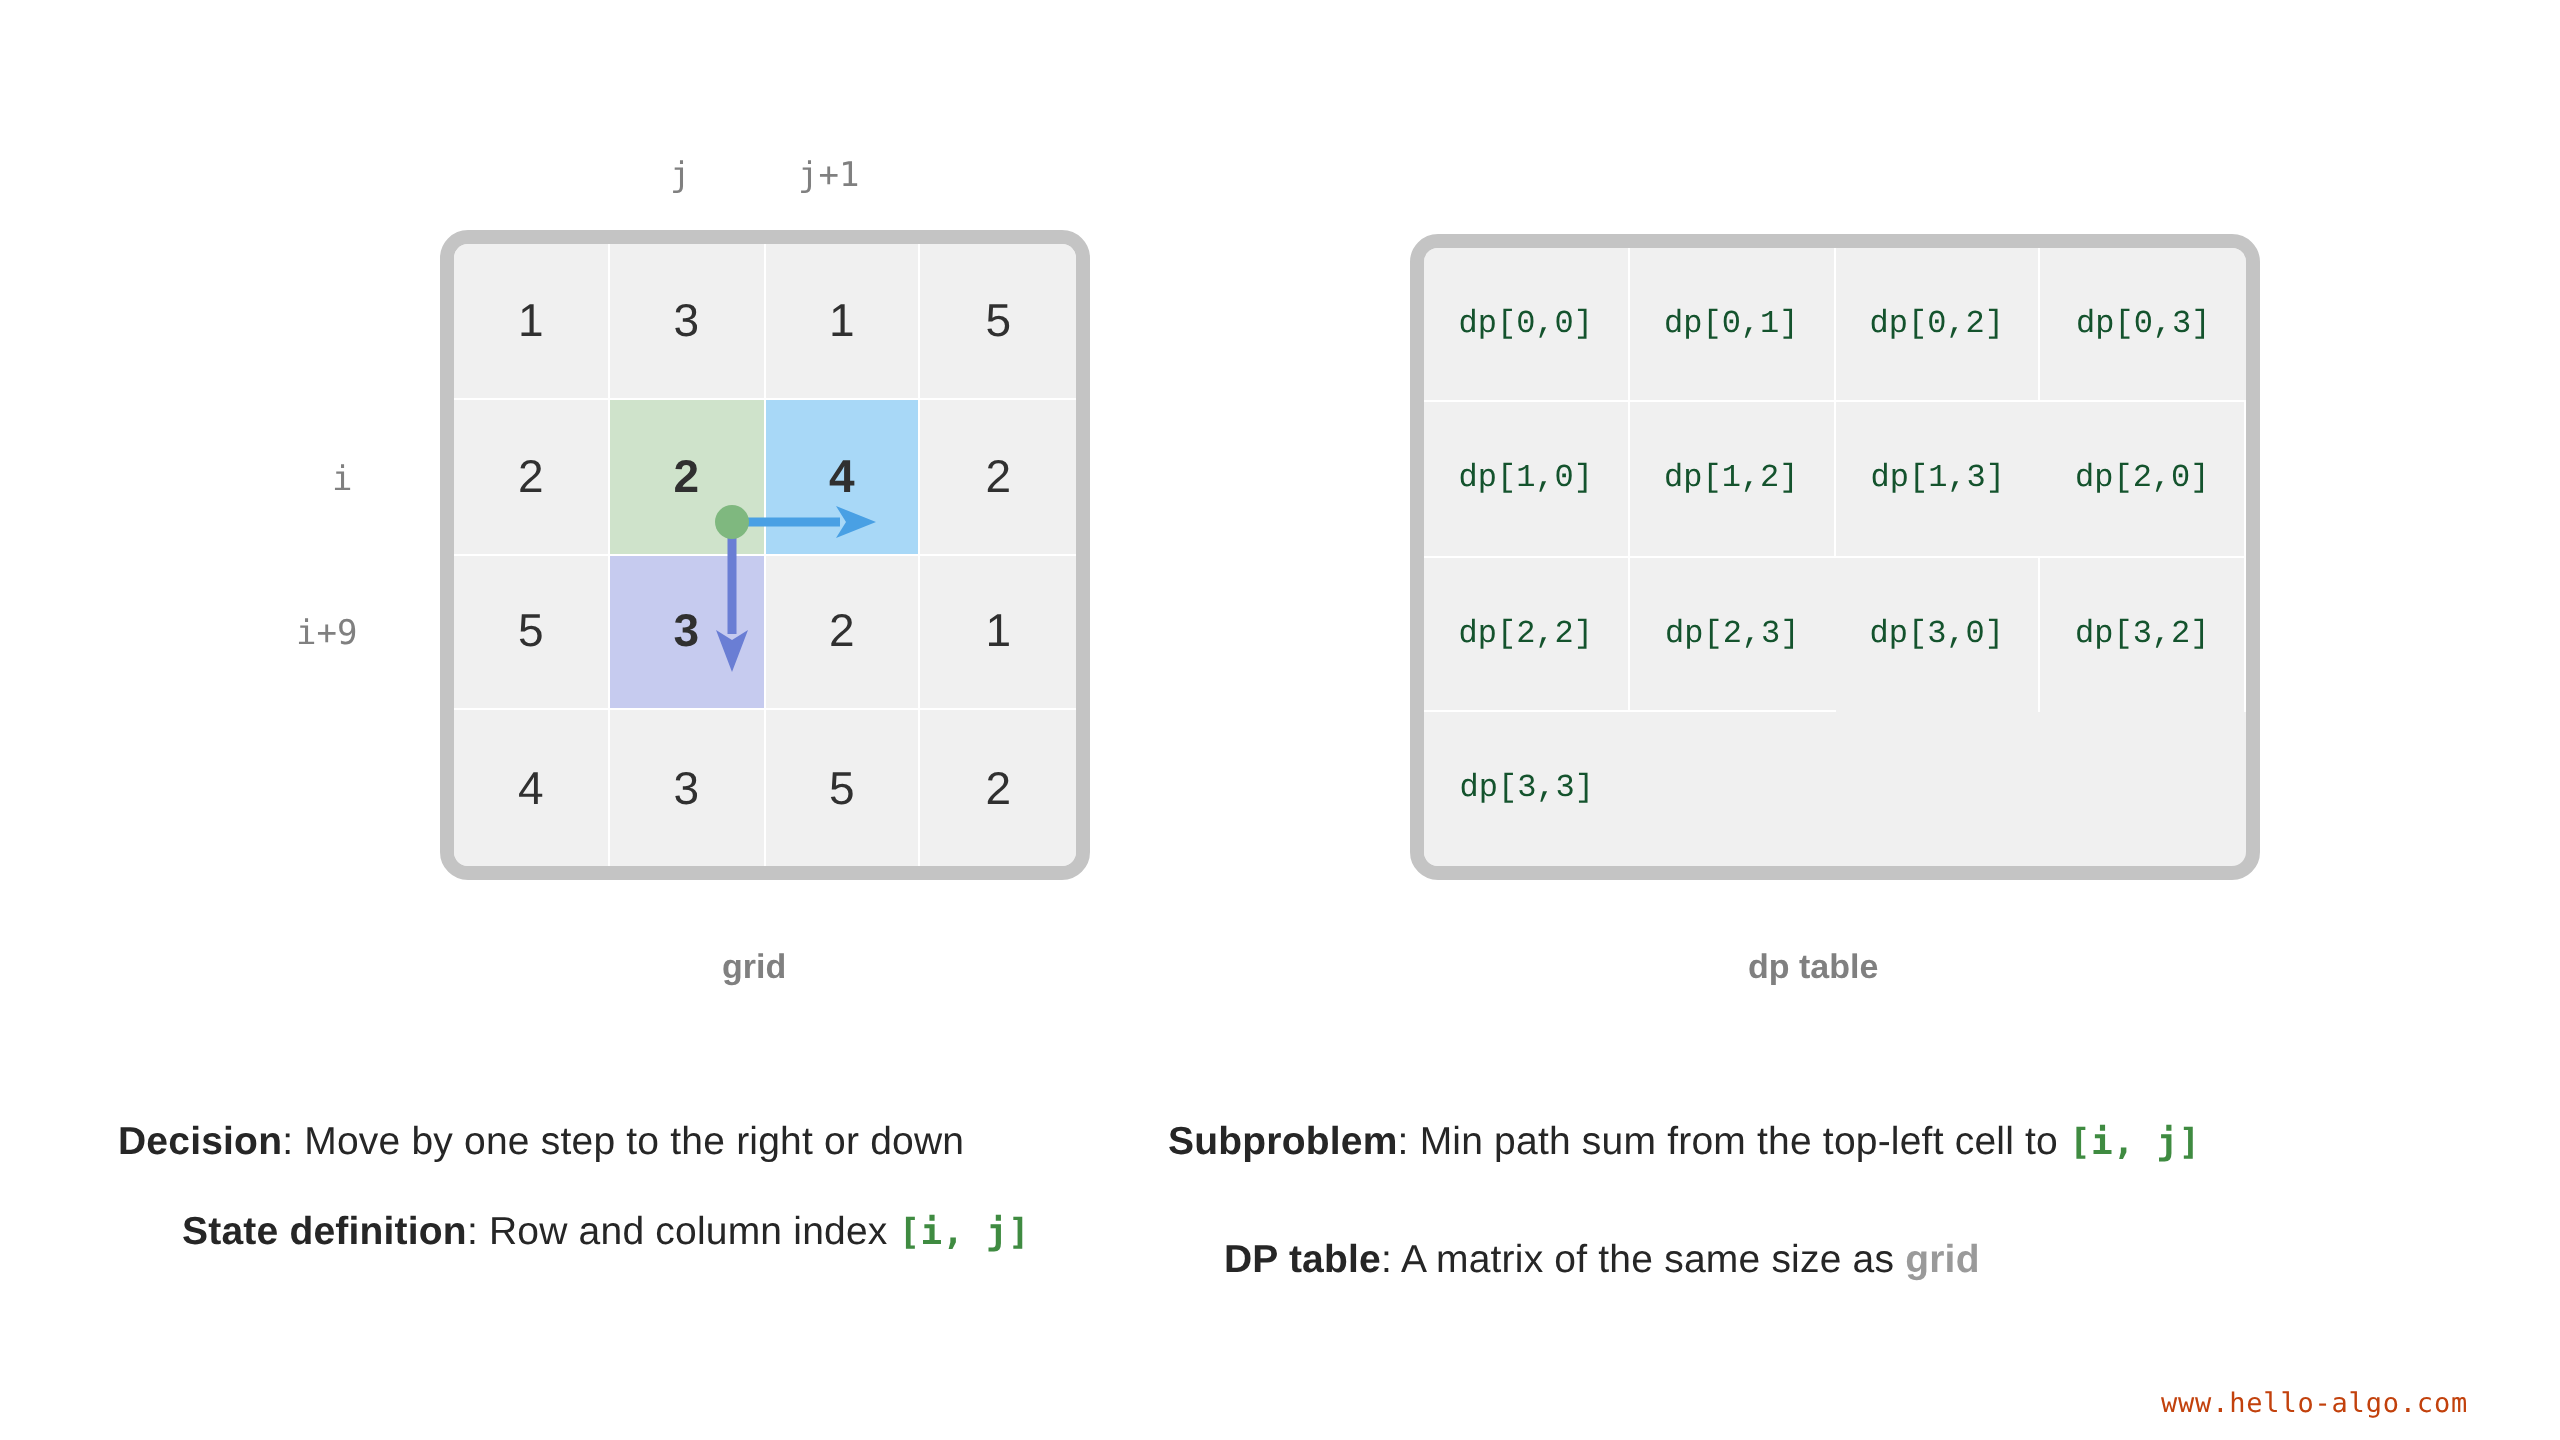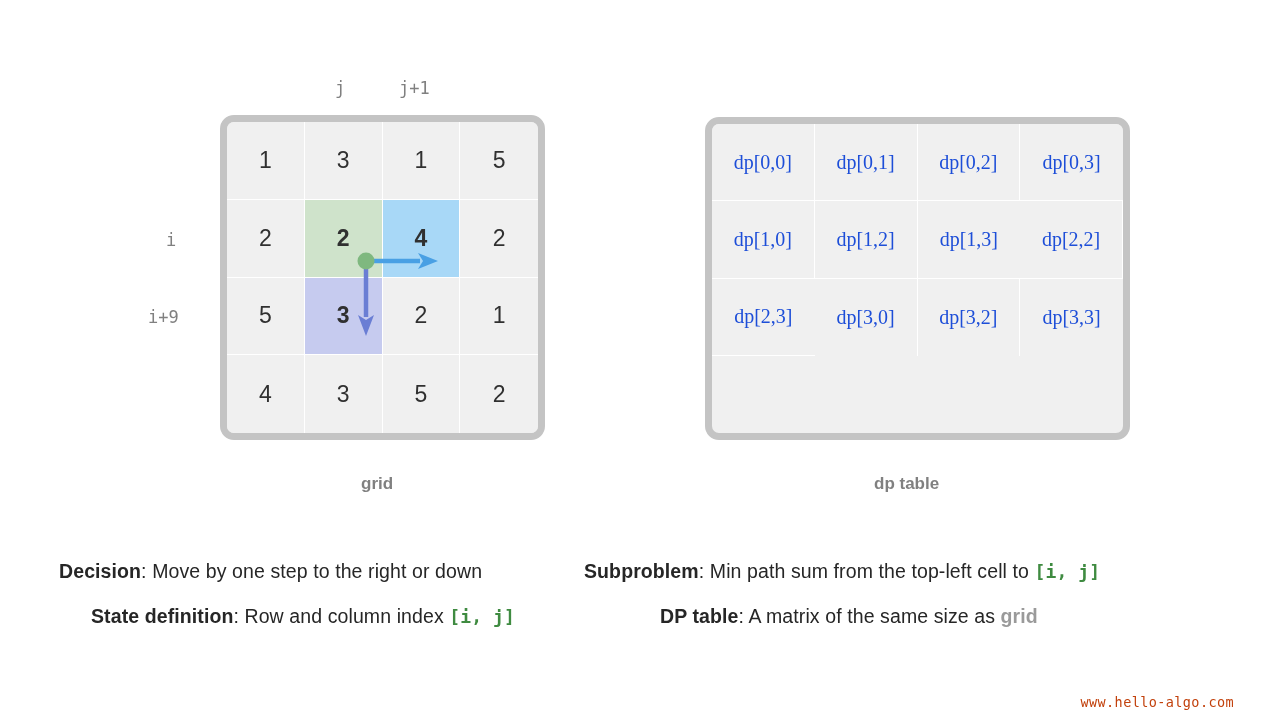--- a/index.html
+++ b/index.html
@@ -87,23 +87,23 @@
   
   #dp-box {
     left: 705px;
     top: 117px;
     width: 425px;
     height: 323px;
     grid-template-columns: repeat(4, 1fr);
     grid-template-rows: repeat(4, 1fr);
   }
   #dp-box .cell {
-    font-family: Liberation Serif, serif;
-    font-size: 20px;
-    color: #1d4ed8;
+    font-family: Liberation Mono, monospace;
+    font-size: 16px;
+    color: #14532d;
   }
 
   
   .caption {
     position: absolute;
     font-size: 17px;
     font-weight: bold;
     color: #808080;
     white-space: nowrap;
   }
@@ -125,21 +125,21 @@
     font-weight: bold;
     font-size: 18px;
   }
   .mono-grey {
     color: #9a9a9a;
     font-weight: bold;
   }
   #line-decision { left: 59px;  top: 560px; }
   #line-state    { left: 59px;  top: 605px; margin-left: 32px; }
   #line-subprob  { left: 584px; top: 560px; }
-  #line-dptable  { left: 612px; top: 605px; margin-left: 48px; }
+  #line-dptable  { left: 612px; top: 619px; }
 
   
   #watermark {
     position: absolute;
     right: 46px;
     bottom: 10px;
     font-family: "DejaVu Sans Mono", "Liberation Mono", monospace;
     font-size: 13.5px;
     color: #c2410c;
     letter-spacing: 0.4px;
@@ -193,20 +193,21 @@
 <div class="matrix-box" id="dp-box">
   <div class="cell">dp[0,0]</div>
   <div class="cell">dp[0,1]</div>
   <div class="cell">dp[0,2]</div>
   <div class="cell last-col">dp[0,3]</div>
 
   <div class="cell">dp[1,0]</div>
   <div class="cell">dp[1,2]</div>
   <div class="cell last-col">dp[1,3]</div>
 
+  <div class="cell">dp[2,0]</div>
   <div class="cell">dp[2,2]</div>
   <div class="cell last-col">dp[2,3]</div>
 
   <div class="cell last-row">dp[3,0]</div>
   <div class="cell last-row">dp[3,2]</div>
   <div class="cell last-row last-col">dp[3,3]</div>
 </div>
 
 <div class="caption" id="caption-grid">grid</div>
 <div class="caption" id="caption-dp">dp table</div>

